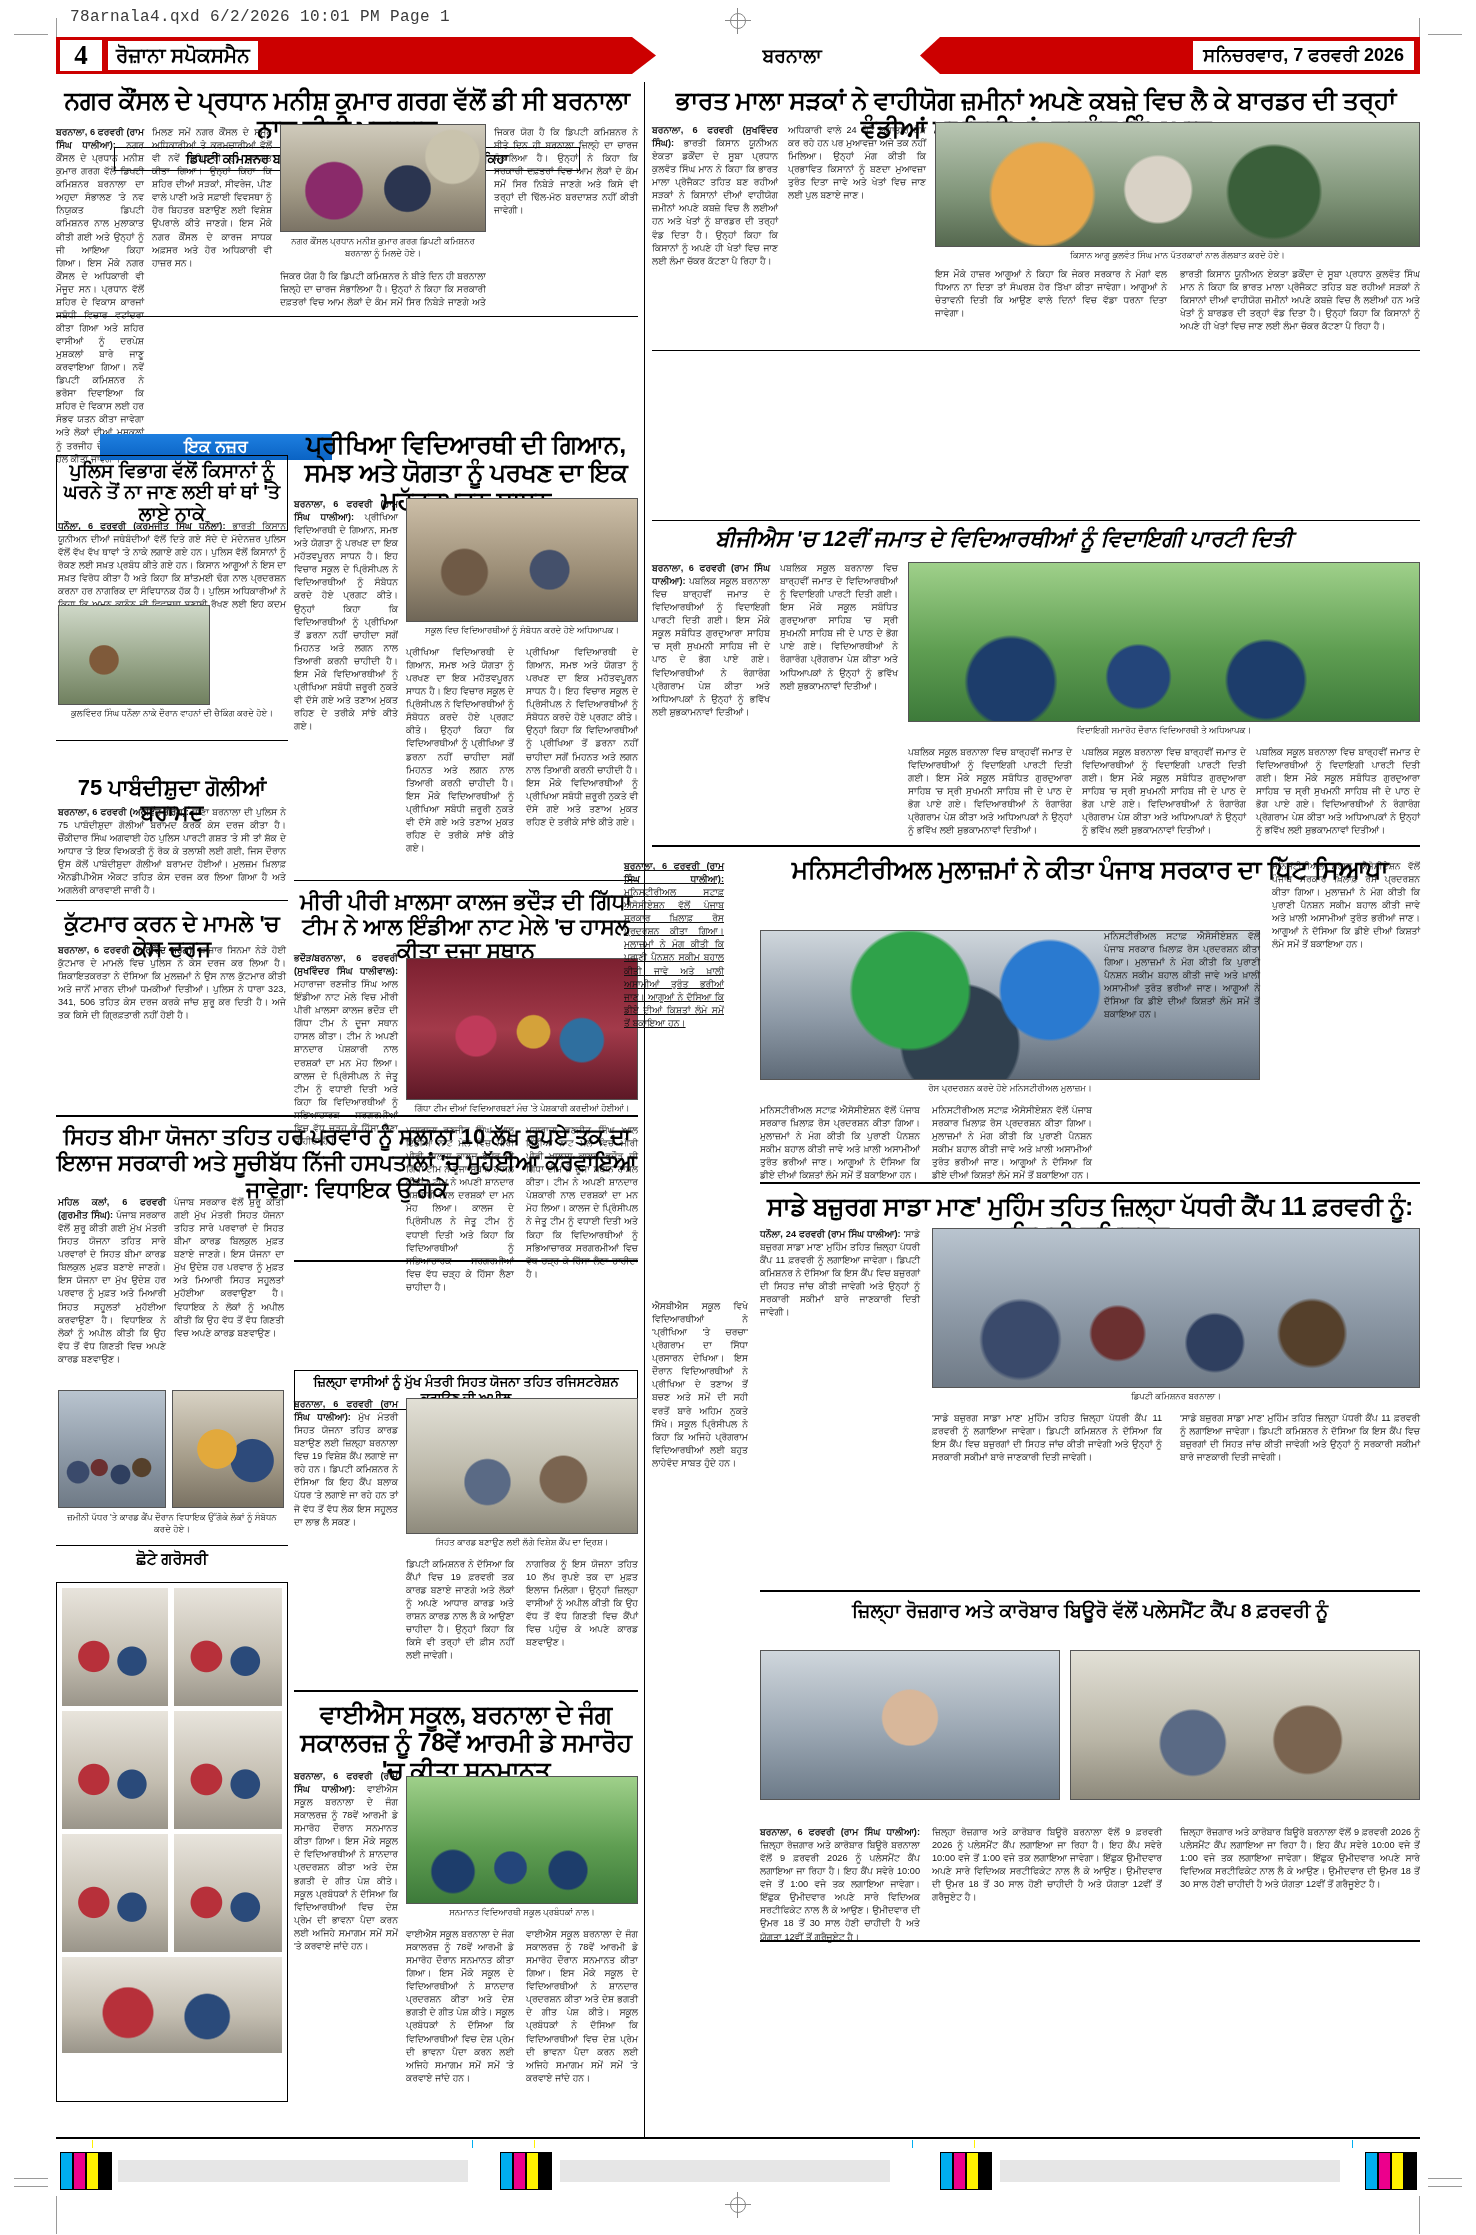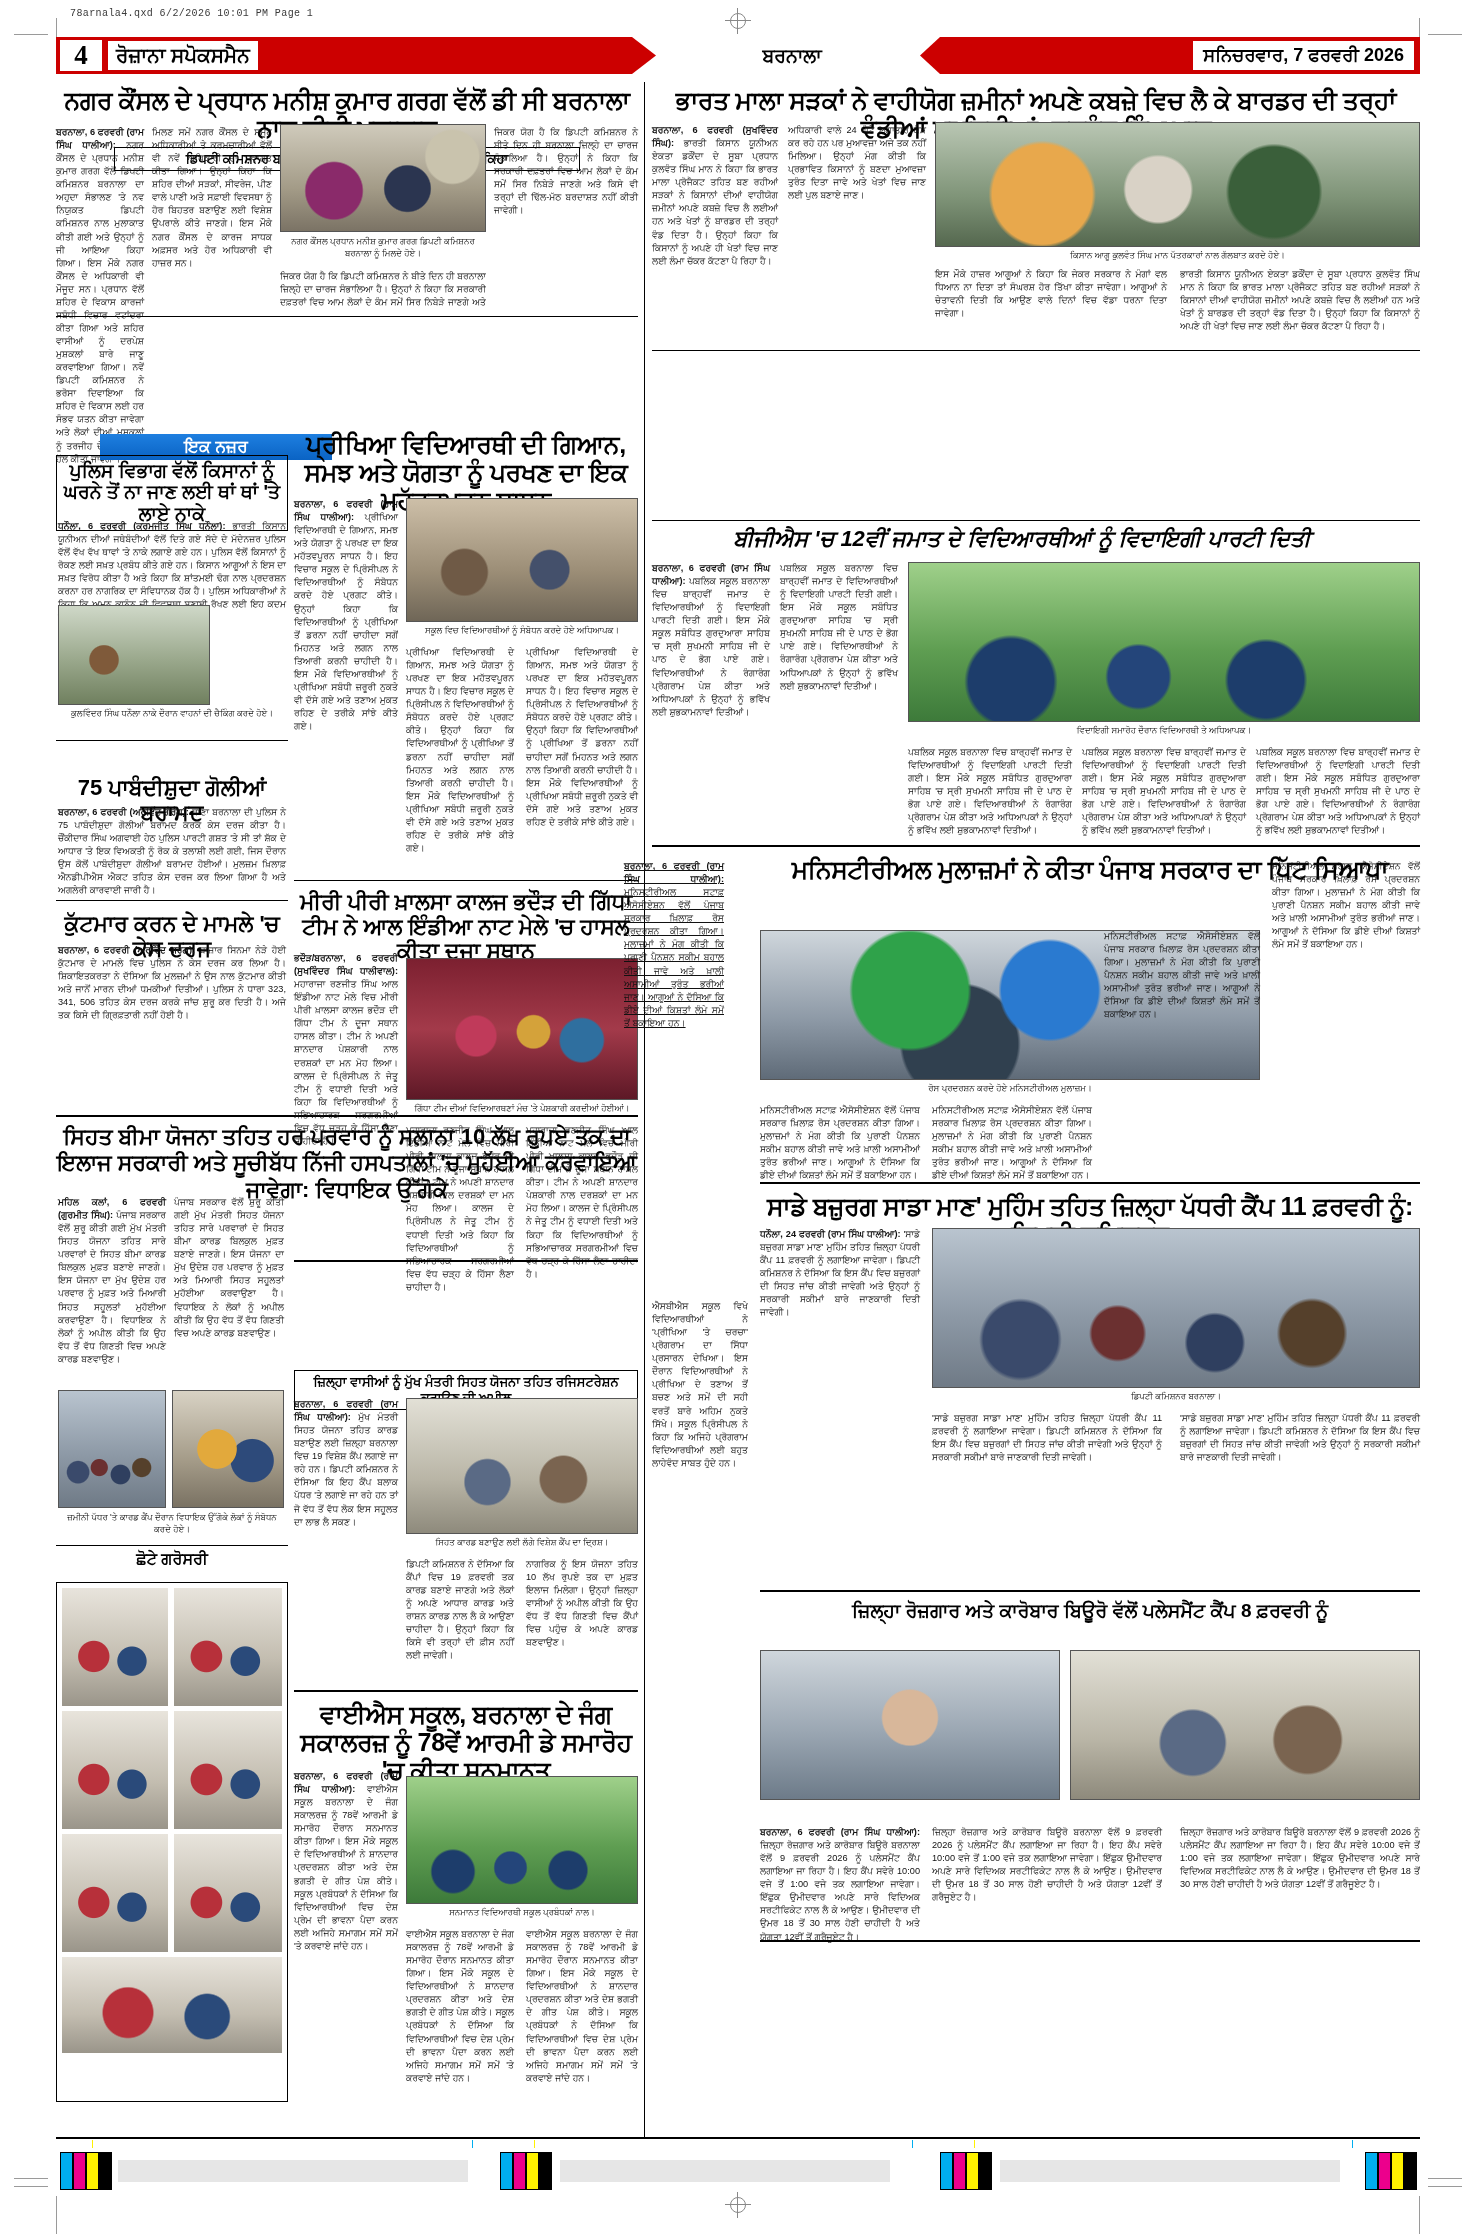--- a/index.html
+++ b/index.html
@@ -9,21 +9,21 @@
     font-family: "Liberation Sans", "DejaVu Sans", sans-serif;
     position: relative;
     overflow: hidden;
   }
   .page { position: absolute; inset: 0; }
 
   
   .printinfo {
     position: absolute; top: 8px; left: 70px;
     font-family: "Liberation Mono", "DejaVu Sans Mono", monospace;
-    font-size: 10px; color: #3a3a3a; letter-spacing: .4px;
+    font-size: 16px; color: #3a3a3a; letter-spacing: .4px;
   }
   .regmark { position: absolute; width: 26px; height: 26px; }
   .regmark::before, .regmark::after {
     content:""; position:absolute; background:#888;
   }
   .regmark::before { left: 12px; top: 0; width: 1px; height: 26px; }
   .regmark::after { top: 12px; left: 0; height: 1px; width: 26px; }
   .regcircle {
     position:absolute; left:5px; top:5px; width:16px; height:16px;
     border:1px solid #888; border-radius:50%;
@@ -323,21 +323,21 @@
   <div class="body-txt" style="position:absolute;left:294px;top:1770px;width:104px;">
     <span class="byline">ਬਰਨਾਲਾ, 6 ਫਰਵਰੀ (ਰਾਮ ਸਿੰਘ ਧਾਲੀਆ):</span>
     <span>ਵਾਈਐਸ ਸਕੂਲ ਬਰਨਾਲਾ ਦੇ ਜੰਗ ਸਕਾਲਰਜ਼ ਨੂੰ 78ਵੇਂ ਆਰਮੀ ਡੇ ਸਮਾਰੋਹ ਦੌਰਾਨ ਸਨਮਾਨਤ ਕੀਤਾ ਗਿਆ। ਇਸ ਮੌਕੇ ਸਕੂਲ ਦੇ ਵਿਦਿਆਰਥੀਆਂ ਨੇ ਸ਼ਾਨਦਾਰ ਪ੍ਰਦਰਸ਼ਨ ਕੀਤਾ ਅਤੇ ਦੇਸ਼ ਭਗਤੀ ਦੇ ਗੀਤ ਪੇਸ਼ ਕੀਤੇ। ਸਕੂਲ ਪ੍ਰਬੰਧਕਾਂ ਨੇ ਦੱਸਿਆ ਕਿ ਵਿਦਿਆਰਥੀਆਂ ਵਿਚ ਦੇਸ਼ ਪ੍ਰੇਮ ਦੀ ਭਾਵਨਾ ਪੈਦਾ ਕਰਨ ਲਈ ਅਜਿਹੇ ਸਮਾਗਮ ਸਮੇਂ ਸਮੇਂ 'ਤੇ ਕਰਵਾਏ ਜਾਂਦੇ ਹਨ।</span>
   </div>
   <div class="photo tex-green" style="left:406px;top:1776px;width:232px;height:128px;border:1px solid #555;"></div>
   <div class="cap" style="position:absolute;left:406px;top:1907px;width:232px;">ਸਨਮਾਨਤ ਵਿਦਿਆਰਥੀ ਸਕੂਲ ਪ੍ਰਬੰਧਕਾਂ ਨਾਲ।</div>
   <div class="body-txt" style="position:absolute;left:406px;top:1928px;width:108px;">ਵਾਈਐਸ ਸਕੂਲ ਬਰਨਾਲਾ ਦੇ ਜੰਗ ਸਕਾਲਰਜ਼ ਨੂੰ 78ਵੇਂ ਆਰਮੀ ਡੇ ਸਮਾਰੋਹ ਦੌਰਾਨ ਸਨਮਾਨਤ ਕੀਤਾ ਗਿਆ। ਇਸ ਮੌਕੇ ਸਕੂਲ ਦੇ ਵਿਦਿਆਰਥੀਆਂ ਨੇ ਸ਼ਾਨਦਾਰ ਪ੍ਰਦਰਸ਼ਨ ਕੀਤਾ ਅਤੇ ਦੇਸ਼ ਭਗਤੀ ਦੇ ਗੀਤ ਪੇਸ਼ ਕੀਤੇ। ਸਕੂਲ ਪ੍ਰਬੰਧਕਾਂ ਨੇ ਦੱਸਿਆ ਕਿ ਵਿਦਿਆਰਥੀਆਂ ਵਿਚ ਦੇਸ਼ ਪ੍ਰੇਮ ਦੀ ਭਾਵਨਾ ਪੈਦਾ ਕਰਨ ਲਈ ਅਜਿਹੇ ਸਮਾਗਮ ਸਮੇਂ ਸਮੇਂ 'ਤੇ ਕਰਵਾਏ ਜਾਂਦੇ ਹਨ।</div>
   <div class="body-txt" style="position:absolute;left:526px;top:1928px;width:112px;">ਵਾਈਐਸ ਸਕੂਲ ਬਰਨਾਲਾ ਦੇ ਜੰਗ ਸਕਾਲਰਜ਼ ਨੂੰ 78ਵੇਂ ਆਰਮੀ ਡੇ ਸਮਾਰੋਹ ਦੌਰਾਨ ਸਨਮਾਨਤ ਕੀਤਾ ਗਿਆ। ਇਸ ਮੌਕੇ ਸਕੂਲ ਦੇ ਵਿਦਿਆਰਥੀਆਂ ਨੇ ਸ਼ਾਨਦਾਰ ਪ੍ਰਦਰਸ਼ਨ ਕੀਤਾ ਅਤੇ ਦੇਸ਼ ਭਗਤੀ ਦੇ ਗੀਤ ਪੇਸ਼ ਕੀਤੇ। ਸਕੂਲ ਪ੍ਰਬੰਧਕਾਂ ਨੇ ਦੱਸਿਆ ਕਿ ਵਿਦਿਆਰਥੀਆਂ ਵਿਚ ਦੇਸ਼ ਪ੍ਰੇਮ ਦੀ ਭਾਵਨਾ ਪੈਦਾ ਕਰਨ ਲਈ ਅਜਿਹੇ ਸਮਾਗਮ ਸਮੇਂ ਸਮੇਂ 'ਤੇ ਕਰਵਾਏ ਜਾਂਦੇ ਹਨ।</div>
 
   <div class="hr-rule" style="left:652px;top:520px;width:768px;"></div>
-  <div class="hl hl-lg hl-ital" style="position:absolute;left:638px;top:527px;width:768px;">ਬੀਜੀਐਸ 'ਚ 12ਵੀਂ ਜਮਾਤ ਦੇ ਵਿਦਿਆਰਥੀਆਂ ਨੂੰ ਵਿਦਾਇਗੀ ਪਾਰਟੀ ਦਿਤੀ</div>
+  <div class="hl hl-lg hl-ital" style="position:absolute;left:620px;top:527px;width:768px;">ਬੀਜੀਐਸ 'ਚ 12ਵੀਂ ਜਮਾਤ ਦੇ ਵਿਦਿਆਰਥੀਆਂ ਨੂੰ ਵਿਦਾਇਗੀ ਪਾਰਟੀ ਦਿਤੀ</div>
   <div class="body-txt" style="position:absolute;left:652px;top:562px;width:118px;">
     <span class="byline">ਬਰਨਾਲਾ, 6 ਫਰਵਰੀ (ਰਾਮ ਸਿੰਘ ਧਾਲੀਆ):</span>
     <span>ਪਬਲਿਕ ਸਕੂਲ ਬਰਨਾਲਾ ਵਿਚ ਬਾਰ੍ਹਵੀਂ ਜਮਾਤ ਦੇ ਵਿਦਿਆਰਥੀਆਂ ਨੂੰ ਵਿਦਾਇਗੀ ਪਾਰਟੀ ਦਿਤੀ ਗਈ। ਇਸ ਮੌਕੇ ਸਕੂਲ ਸਬੰਧਿਤ ਗੁਰਦੁਆਰਾ ਸਾਹਿਬ 'ਚ ਸ੍ਰੀ ਸੁਖਮਨੀ ਸਾਹਿਬ ਜੀ ਦੇ ਪਾਠ ਦੇ ਭੋਗ ਪਾਏ ਗਏ। ਵਿਦਿਆਰਥੀਆਂ ਨੇ ਰੰਗਾਰੰਗ ਪ੍ਰੋਗਰਾਮ ਪੇਸ਼ ਕੀਤਾ ਅਤੇ ਅਧਿਆਪਕਾਂ ਨੇ ਉਨ੍ਹਾਂ ਨੂੰ ਭਵਿੱਖ ਲਈ ਸ਼ੁਭਕਾਮਨਾਵਾਂ ਦਿਤੀਆਂ।</span>
   </div>
   <div class="body-txt" style="position:absolute;left:780px;top:562px;width:118px;">ਪਬਲਿਕ ਸਕੂਲ ਬਰਨਾਲਾ ਵਿਚ ਬਾਰ੍ਹਵੀਂ ਜਮਾਤ ਦੇ ਵਿਦਿਆਰਥੀਆਂ ਨੂੰ ਵਿਦਾਇਗੀ ਪਾਰਟੀ ਦਿਤੀ ਗਈ। ਇਸ ਮੌਕੇ ਸਕੂਲ ਸਬੰਧਿਤ ਗੁਰਦੁਆਰਾ ਸਾਹਿਬ 'ਚ ਸ੍ਰੀ ਸੁਖਮਨੀ ਸਾਹਿਬ ਜੀ ਦੇ ਪਾਠ ਦੇ ਭੋਗ ਪਾਏ ਗਏ। ਵਿਦਿਆਰਥੀਆਂ ਨੇ ਰੰਗਾਰੰਗ ਪ੍ਰੋਗਰਾਮ ਪੇਸ਼ ਕੀਤਾ ਅਤੇ ਅਧਿਆਪਕਾਂ ਨੇ ਉਨ੍ਹਾਂ ਨੂੰ ਭਵਿੱਖ ਲਈ ਸ਼ੁਭਕਾਮਨਾਵਾਂ ਦਿਤੀਆਂ।</div>
   <div class="photo tex-green" style="left:908px;top:562px;width:512px;height:160px;border:1px solid #555;"></div>
   <div class="cap" style="position:absolute;left:908px;top:725px;width:512px;">ਵਿਦਾਇਗੀ ਸਮਾਰੋਹ ਦੌਰਾਨ ਵਿਦਿਆਰਥੀ ਤੇ ਅਧਿਆਪਕ।</div>
   <div class="body-txt" style="position:absolute;left:908px;top:746px;width:164px;">ਪਬਲਿਕ ਸਕੂਲ ਬਰਨਾਲਾ ਵਿਚ ਬਾਰ੍ਹਵੀਂ ਜਮਾਤ ਦੇ ਵਿਦਿਆਰਥੀਆਂ ਨੂੰ ਵਿਦਾਇਗੀ ਪਾਰਟੀ ਦਿਤੀ ਗਈ। ਇਸ ਮੌਕੇ ਸਕੂਲ ਸਬੰਧਿਤ ਗੁਰਦੁਆਰਾ ਸਾਹਿਬ 'ਚ ਸ੍ਰੀ ਸੁਖਮਨੀ ਸਾਹਿਬ ਜੀ ਦੇ ਪਾਠ ਦੇ ਭੋਗ ਪਾਏ ਗਏ। ਵਿਦਿਆਰਥੀਆਂ ਨੇ ਰੰਗਾਰੰਗ ਪ੍ਰੋਗਰਾਮ ਪੇਸ਼ ਕੀਤਾ ਅਤੇ ਅਧਿਆਪਕਾਂ ਨੇ ਉਨ੍ਹਾਂ ਨੂੰ ਭਵਿੱਖ ਲਈ ਸ਼ੁਭਕਾਮਨਾਵਾਂ ਦਿਤੀਆਂ।</div>
   <div class="body-txt" style="position:absolute;left:1082px;top:746px;width:164px;">ਪਬਲਿਕ ਸਕੂਲ ਬਰਨਾਲਾ ਵਿਚ ਬਾਰ੍ਹਵੀਂ ਜਮਾਤ ਦੇ ਵਿਦਿਆਰਥੀਆਂ ਨੂੰ ਵਿਦਾਇਗੀ ਪਾਰਟੀ ਦਿਤੀ ਗਈ। ਇਸ ਮੌਕੇ ਸਕੂਲ ਸਬੰਧਿਤ ਗੁਰਦੁਆਰਾ ਸਾਹਿਬ 'ਚ ਸ੍ਰੀ ਸੁਖਮਨੀ ਸਾਹਿਬ ਜੀ ਦੇ ਪਾਠ ਦੇ ਭੋਗ ਪਾਏ ਗਏ। ਵਿਦਿਆਰਥੀਆਂ ਨੇ ਰੰਗਾਰੰਗ ਪ੍ਰੋਗਰਾਮ ਪੇਸ਼ ਕੀਤਾ ਅਤੇ ਅਧਿਆਪਕਾਂ ਨੇ ਉਨ੍ਹਾਂ ਨੂੰ ਭਵਿੱਖ ਲਈ ਸ਼ੁਭਕਾਮਨਾਵਾਂ ਦਿਤੀਆਂ।</div>
   <div class="body-txt" style="position:absolute;left:1256px;top:746px;width:164px;">ਪਬਲਿਕ ਸਕੂਲ ਬਰਨਾਲਾ ਵਿਚ ਬਾਰ੍ਹਵੀਂ ਜਮਾਤ ਦੇ ਵਿਦਿਆਰਥੀਆਂ ਨੂੰ ਵਿਦਾਇਗੀ ਪਾਰਟੀ ਦਿਤੀ ਗਈ। ਇਸ ਮੌਕੇ ਸਕੂਲ ਸਬੰਧਿਤ ਗੁਰਦੁਆਰਾ ਸਾਹਿਬ 'ਚ ਸ੍ਰੀ ਸੁਖਮਨੀ ਸਾਹਿਬ ਜੀ ਦੇ ਪਾਠ ਦੇ ਭੋਗ ਪਾਏ ਗਏ। ਵਿਦਿਆਰਥੀਆਂ ਨੇ ਰੰਗਾਰੰਗ ਪ੍ਰੋਗਰਾਮ ਪੇਸ਼ ਕੀਤਾ ਅਤੇ ਅਧਿਆਪਕਾਂ ਨੇ ਉਨ੍ਹਾਂ ਨੂੰ ਭਵਿੱਖ ਲਈ ਸ਼ੁਭਕਾਮਨਾਵਾਂ ਦਿਤੀਆਂ।</div>

